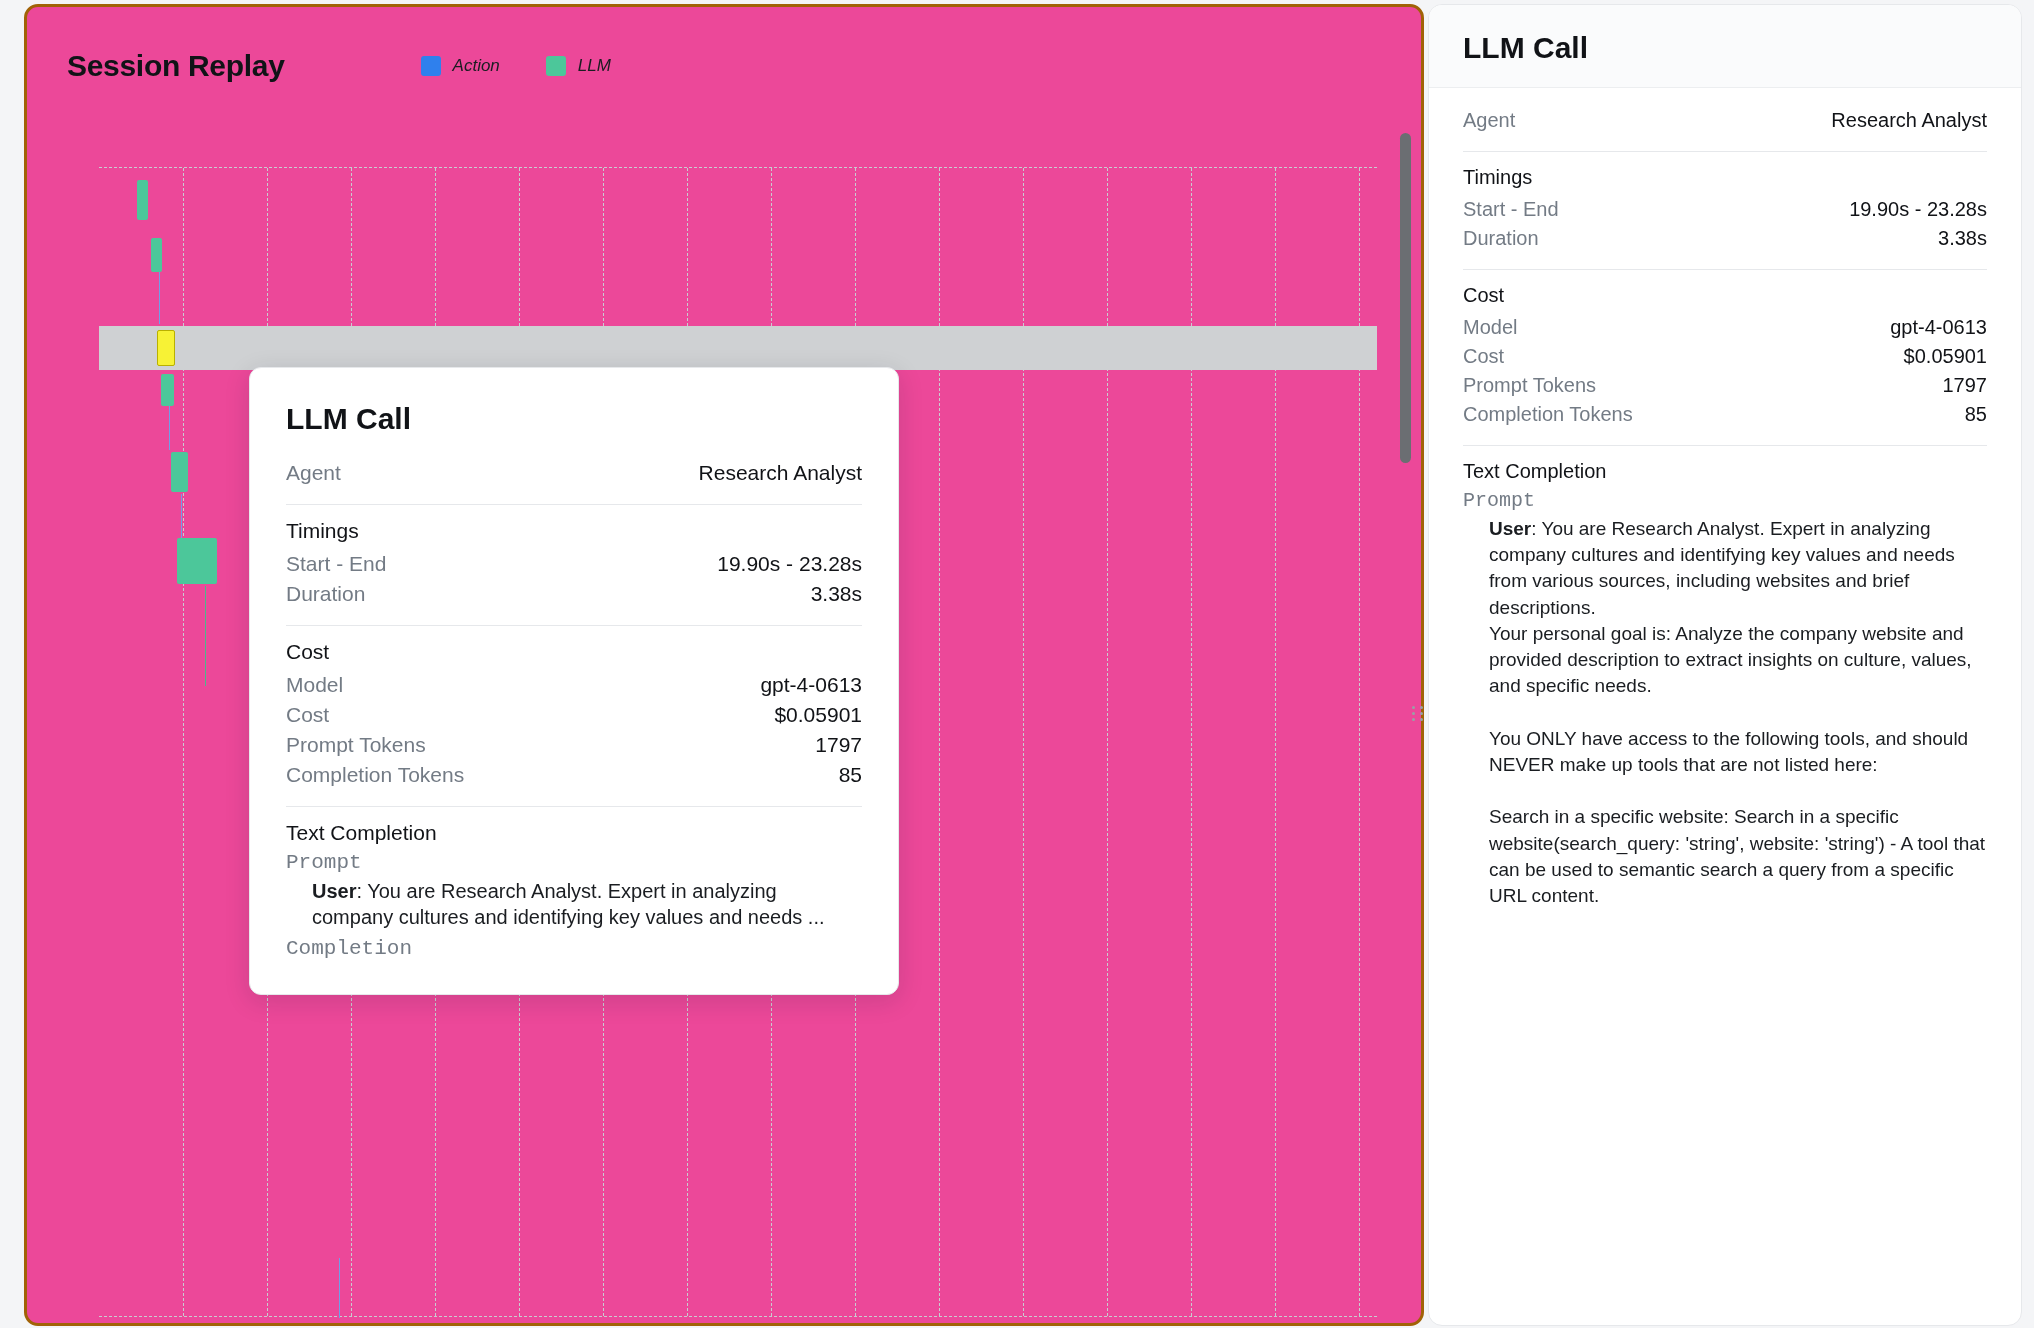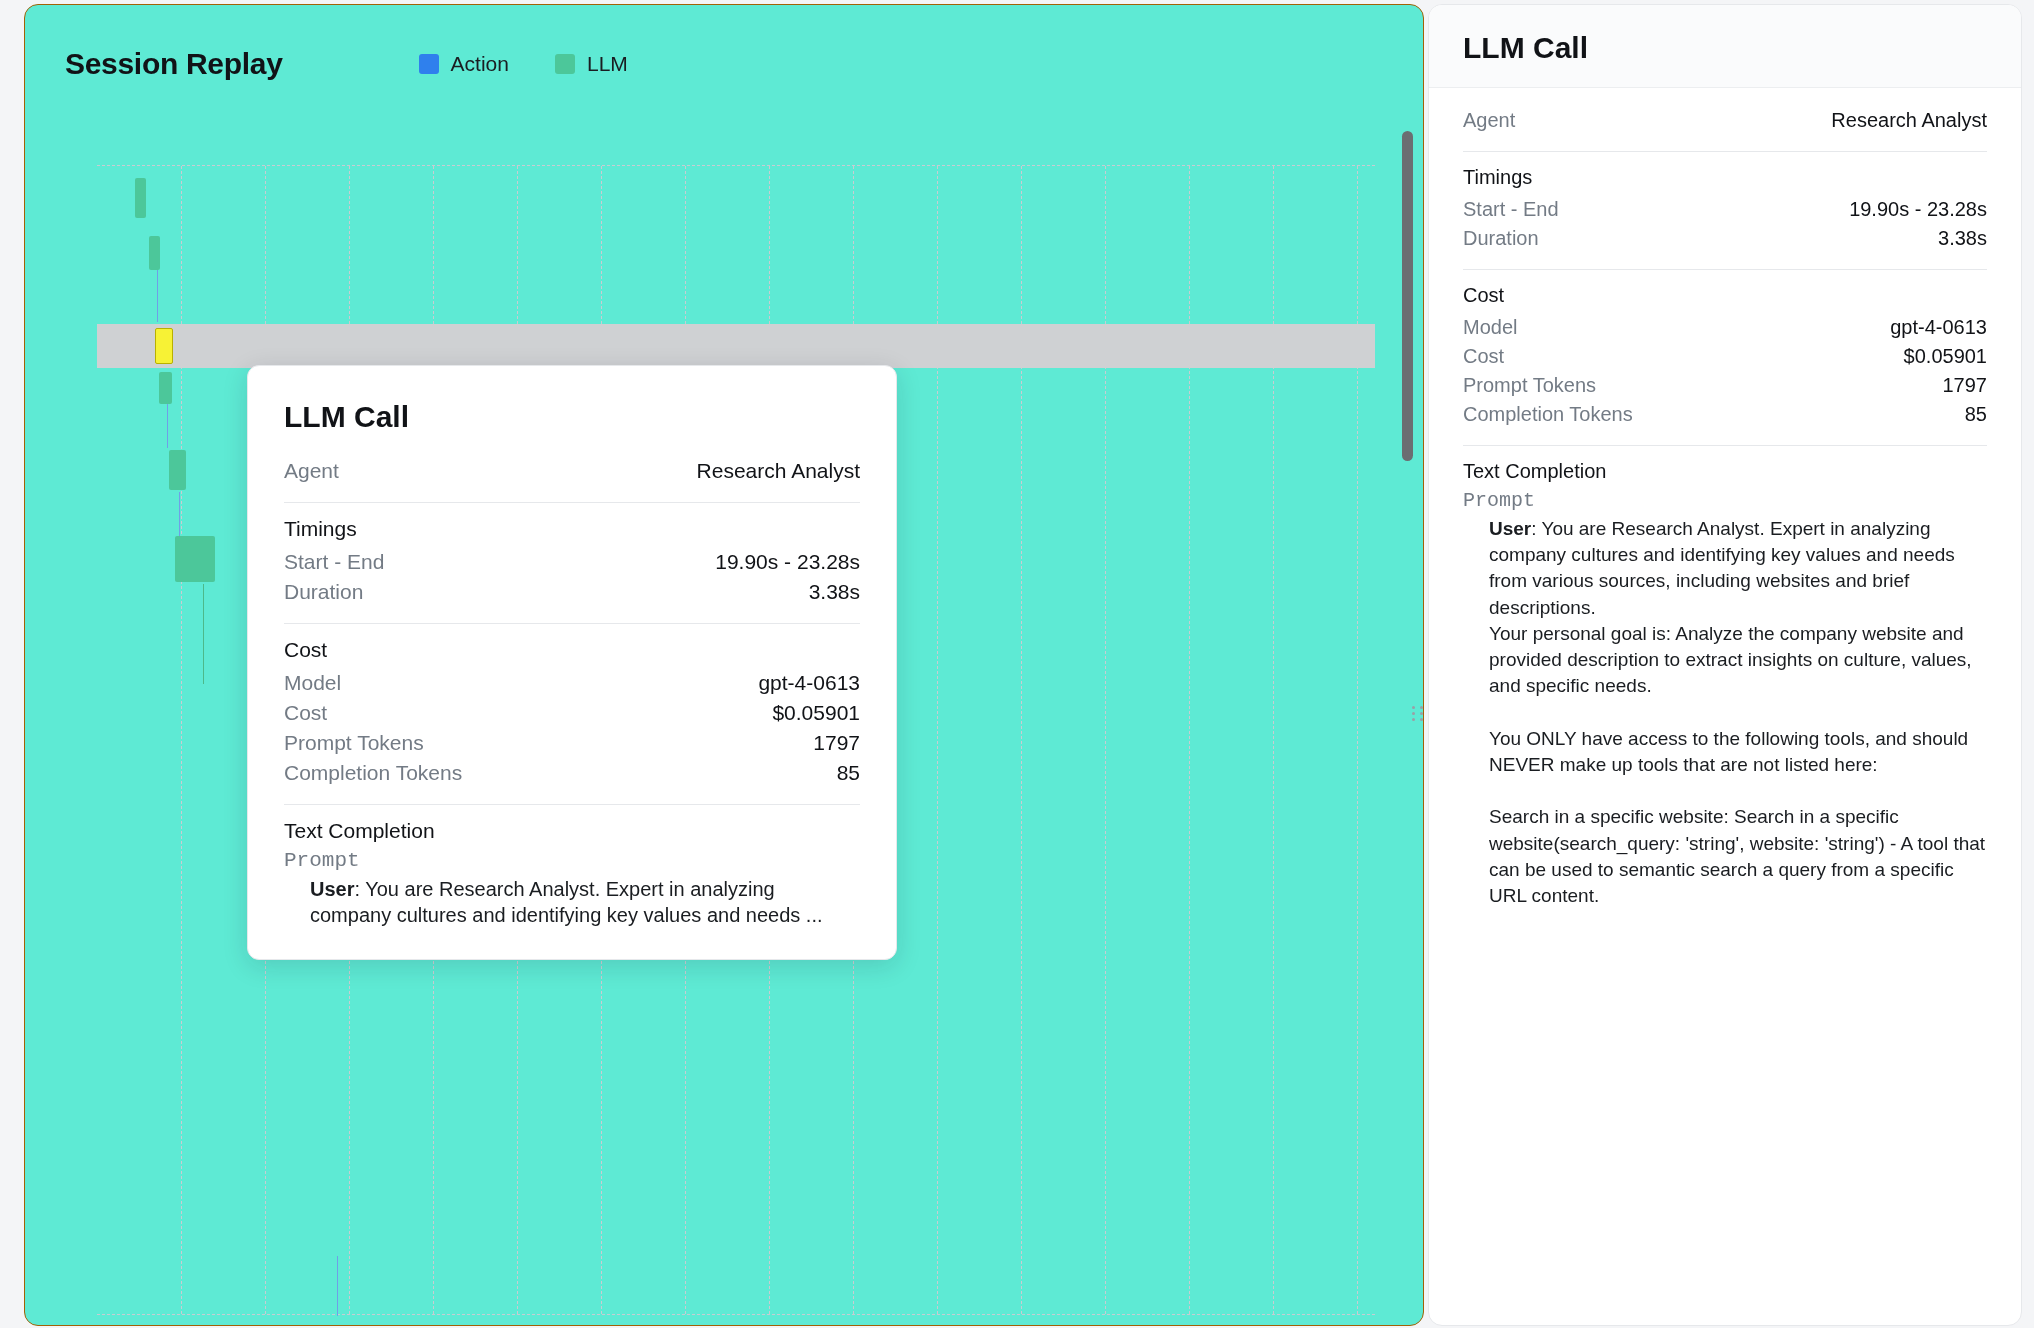--- a/index.html
+++ b/index.html
@@ -16,22 +16,22 @@
     display: flex;
     background: #f4f5f7;
   }
 
   
   .left-panel {
     position: relative;
     width: 1400px;
     height: 1322px;
     margin: 4px 0 0 24px;
-    background: #5eead4;
-    border: 1px solid #a16207;
+    background: #ec4899;
+    border: 3px solid #a16207;
     border-radius: 14px;
     overflow: hidden;
   }
   .left-header {
     display: flex;
     align-items: center;
     padding: 42px 0 0 40px;
     gap: 0;
   }
   .title-replay {
@@ -41,21 +41,21 @@
     letter-spacing: -0.3px;
   }
   .legend {
     display: flex;
     align-items: center;
     margin-left: 136px;
     gap: 46px;
   }
   .legend-item { display: flex; align-items: center; gap: 12px; }
   .legend-swatch { width: 20px; height: 20px; border-radius: 3px; display: block; }
-  .legend-label { font-size: 21px; color: #1a1d21; }
+  .legend-label { font-size: 17px; color: #1a1d21; font-style: italic; }
 
   
   .timeline {
     position: absolute;
     left: 72px;
     top: 160px;
     width: 1278px;
     height: 1150px;
     border-top: 1px dashed #c9ccd1;
     border-bottom: 1px dashed #c9ccd1;
@@ -302,20 +302,21 @@
       <div class="kv-row">
         <span class="kv-key">Completion Tokens</span>
         <span class="kv-val">85</span>
       </div>
 
       <div class="divider"></div>
 
       <div class="section-head">Text Completion</div>
       <div class="sub-label">Prompt</div>
       <div class="msg"><b>User</b><span>: You are Research Analyst. Expert in analyzing company cultures and identifying key values and needs ...</span></div>
+      <div class="sub-label">Completion</div>
     </div>
   </div>
 
   <div class="splitter">
     <i></i>
       <i></i>
       <i></i>
       <i></i>
       <i></i>
       <i></i>

